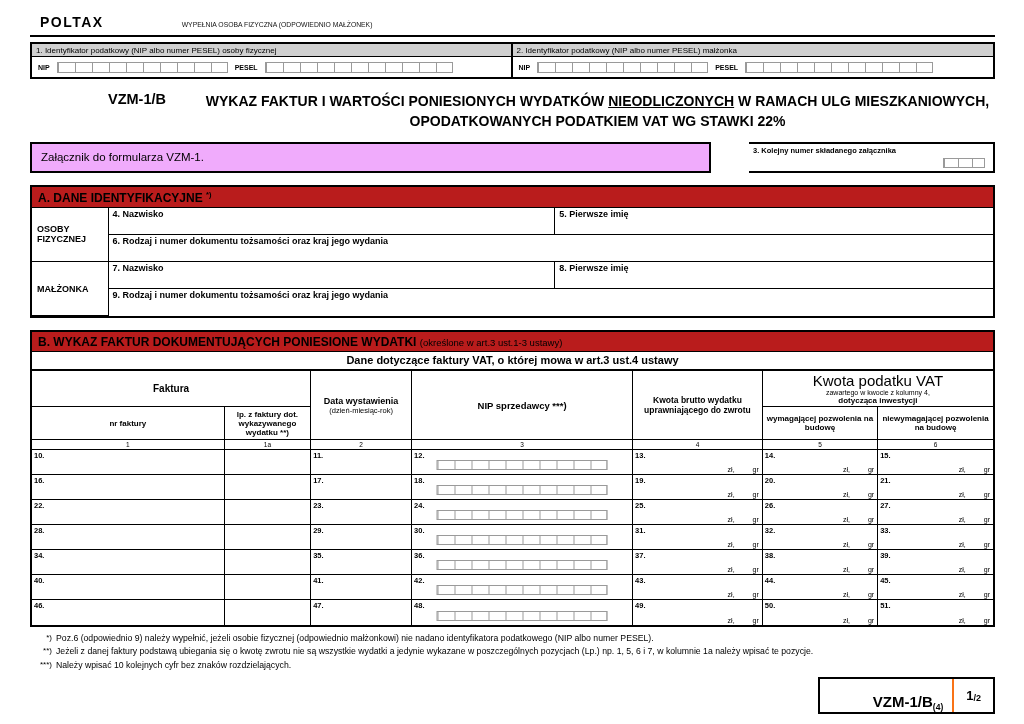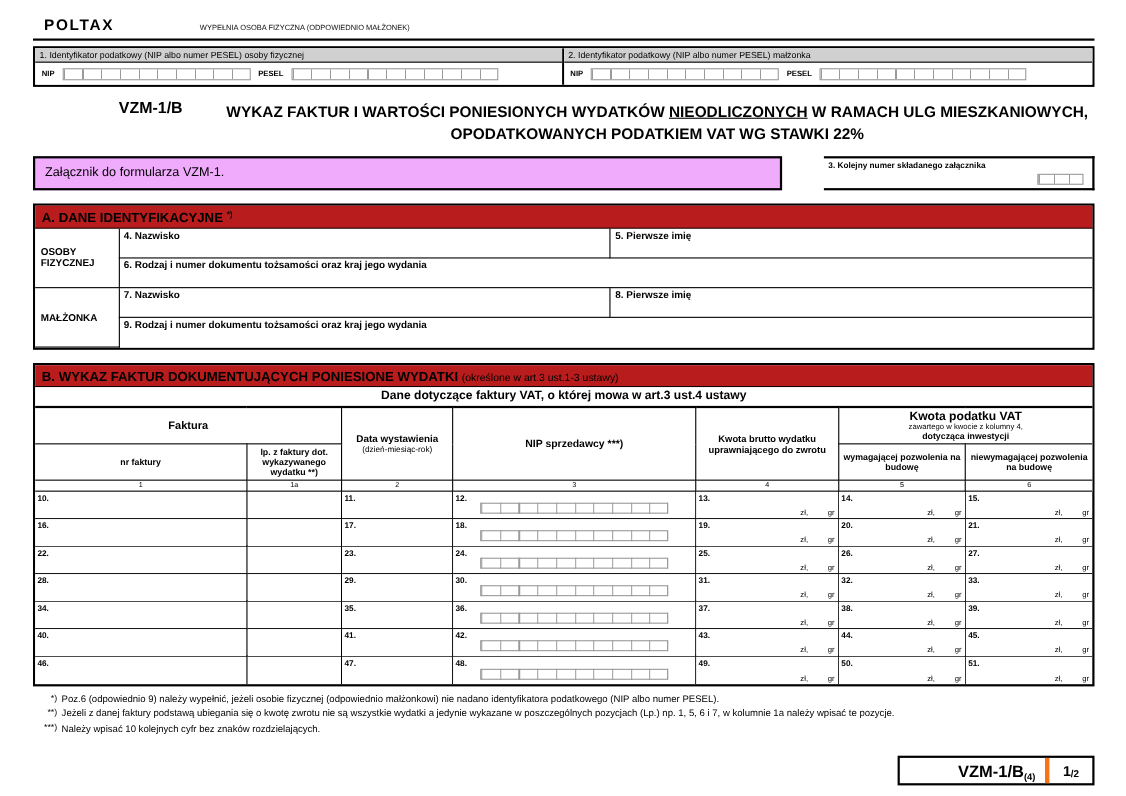--- a/index.html
+++ b/index.html
@@ -69,40 +69,40 @@
   
   .subhead { text-align: center; font-weight: bold; font-size: 11px; padding: 2px 0 3px 0; border-bottom: 1px solid #000; background: #fff; }
   .tb th, .tb td { border: 1px solid #000; background: #fff; }
   .tb th { font-size: 8.5px; font-weight: bold; text-align: center; vertical-align: middle; padding: 1px 2px; }
   .tb .bh1 th { height: 33px; }
   .tb .bh2 th { height: 33px; font-size: 8px; }
   .th-faktura { font-size: 10px !important; }
   .th-nip { font-size: 9.5px !important; }
   .dl { font-size: 9px; font-weight: bold; }
   .dn { font-size: 7.5px; font-weight: normal; }
-  .vt1 { font-size: 11px; font-weight: bold; }
+  .vt1 { font-size: 15px; font-weight: normal; }
   .vt2 { font-size: 7px; font-weight: normal; }
   .vt3 { font-size: 8px; font-weight: bold; }
   .bhn td { height: 9px; font-size: 6.5px; line-height: 9px; text-align: center; padding: 0; font-weight: normal; }
   .tb tbody.rows td { height: 25px; position: relative; vertical-align: top; }
   .pos { position: absolute; top: 1px; left: 2px; font-size: 7.5px; font-weight: bold; }
   .cur { position: absolute; right: 3px; bottom: 1px; display: flex; gap: 18px; font-size: 7px; }
   .tb th:first-child, .tb td:first-child { border-left: none; }
   .tb th:last-child, .tb td:last-child { border-right: none; }
   .tb tbody.rows tr:last-child td { border-bottom: none; margin-left: 28px; }
 
   
   .footnotes { margin-top: 5px; font-size: 8.7px; line-height: 1.55; }
   .fnline { display: flex; }
   .fnmark { width: 26px; text-align: right; padding-right: 4px; flex-shrink: 0; vertical-align: super; font-size: 8px; }
   .fntext { }
 
   
   .footer { position: absolute; right: 29px; bottom: 10px; display: flex; border: 2px solid #000; background: #fff; }
-  .fcode { padding: 4px 9px 2px 9px; border-right: 4px solid #f97316; font-size: 15px; font-weight: bold; margin-left: 44px; }
+  .fcode { padding: 14px 9px 2px 9px; border-right: 2px solid #f97316; font-size: 15px; font-weight: bold; margin-left: 44px; }
   .fver { font-size: 8.5px; position: relative; bottom: -3px; font-weight: bold; }
   .fpage { padding: 2px 12px; display: flex; align-items: center; font-weight: bold; }
   .pnum { font-size: 13px; }
   .psub { font-size: 9px; position: relative; bottom: -2px; }
 </style>
 </head>
 <body>
 
 <div class="page">
 

